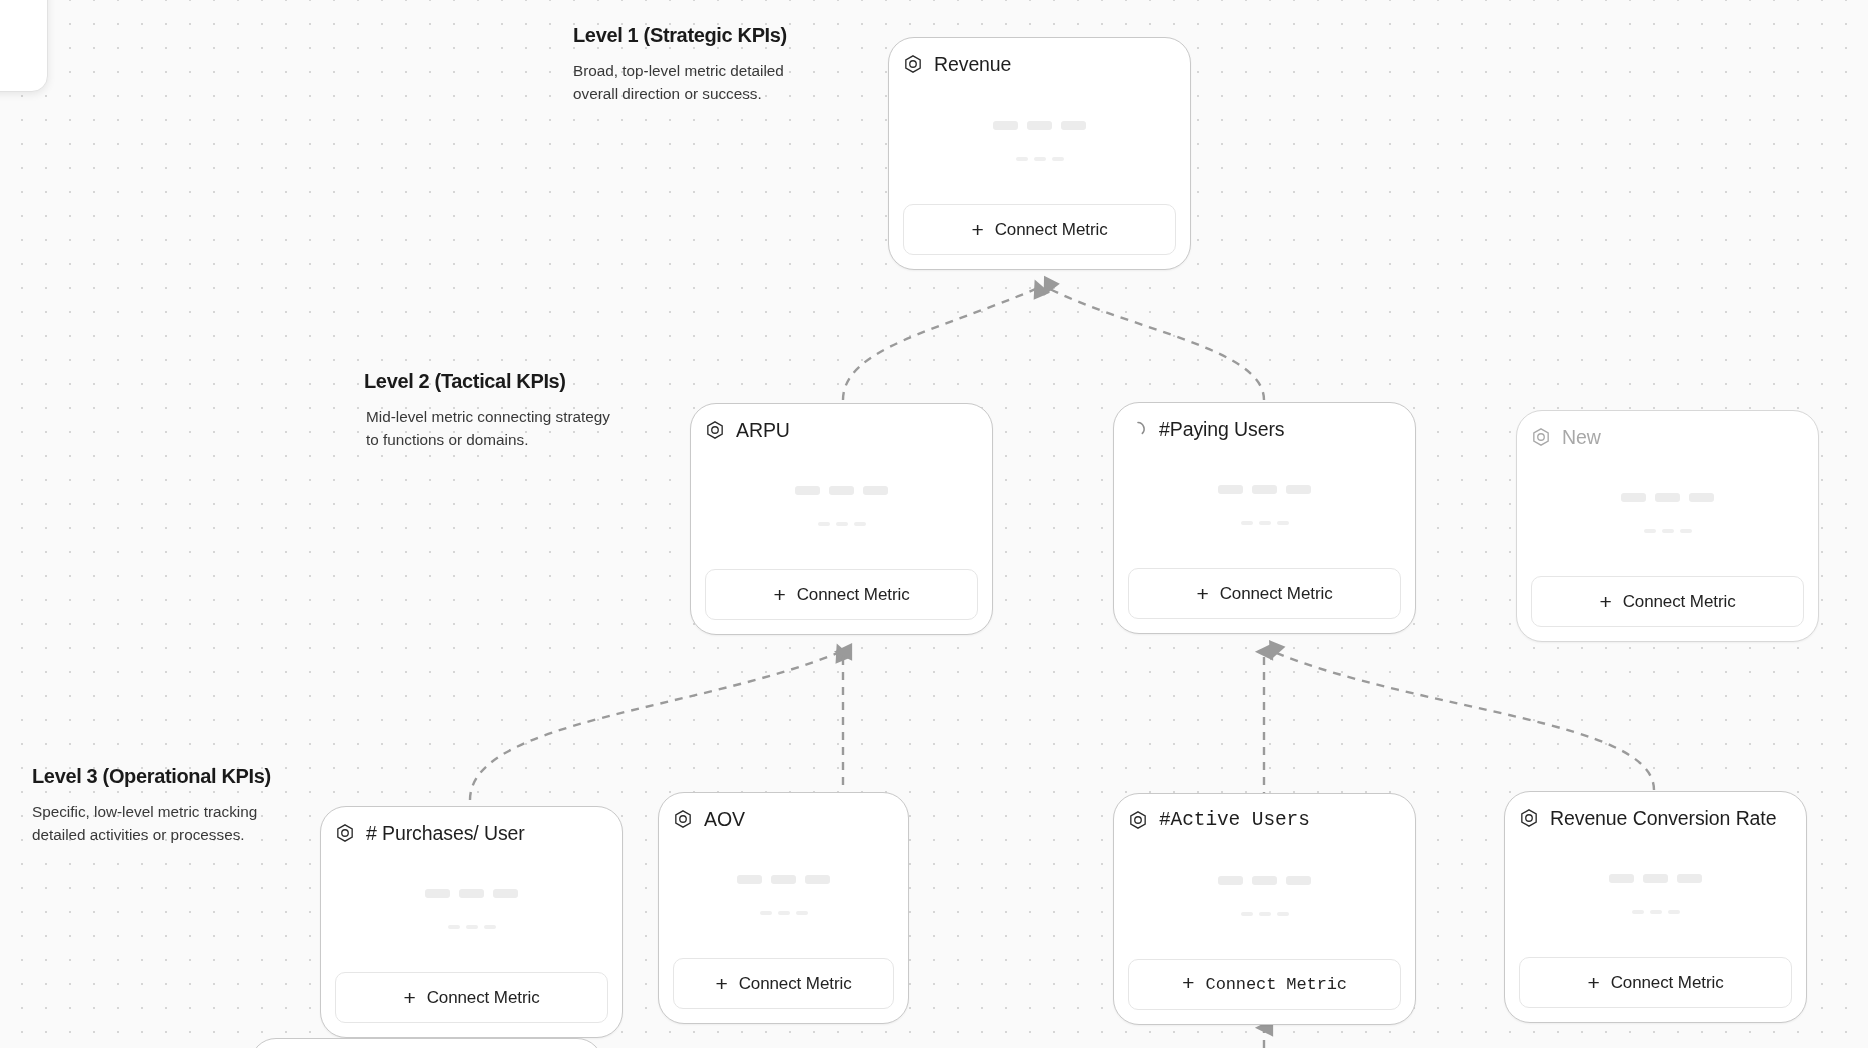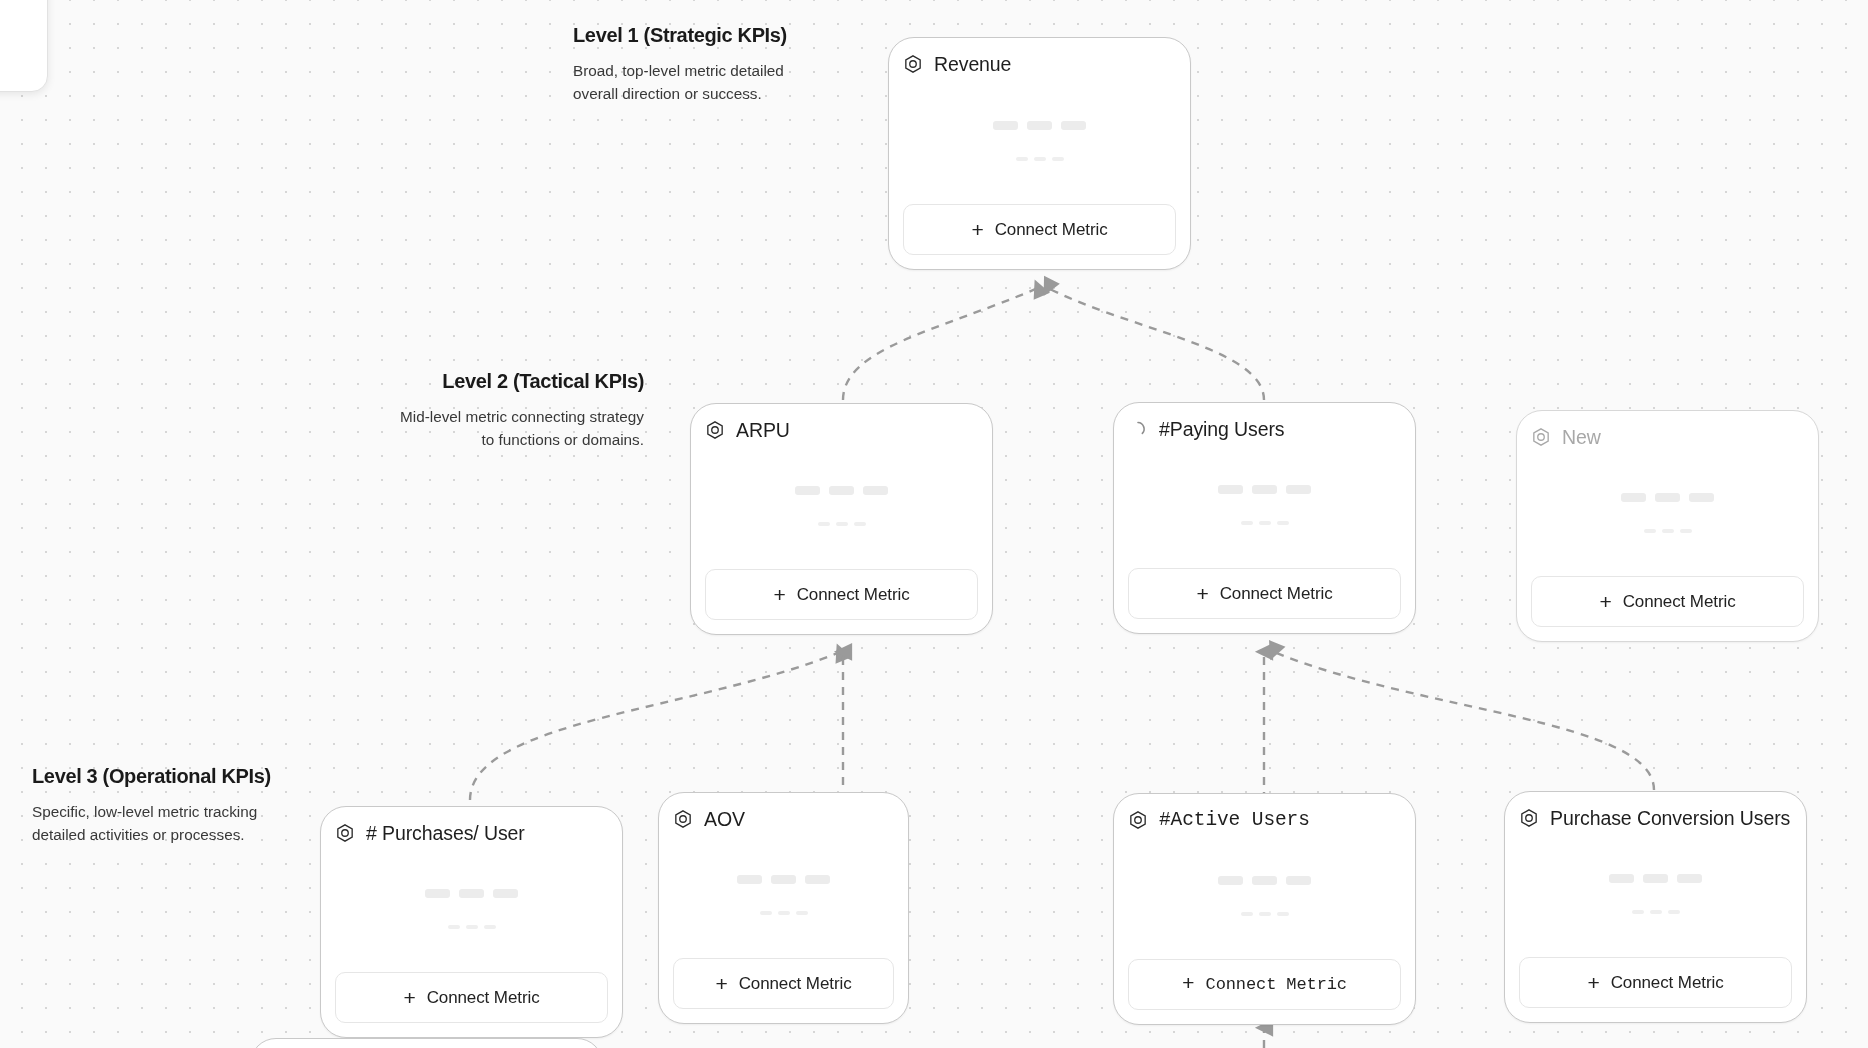--- a/index.html
+++ b/index.html
@@ -112,21 +112,21 @@
 
       <path d="M1264,1048 L1264,1028"></path>
     </g>
   </svg>
 
   <div class="level" style="left:573px; top:24px;">
     <div class="level-title">Level 1 (Strategic KPIs)</div>
     <div class="level-desc">Broad, top-level metric detailed overall direction or success.</div>
   </div>
 
-  <div class="level" style="left:392px; top:370px;text-align:right;">
+  <div class="level" style="left:364px; top:370px;">
     <div class="level-title">Level 2 (Tactical KPIs)</div>
     <div class="level-desc indent">Mid-level metric connecting strategy to functions or domains.</div>
   </div>
 
   <div class="level" style="left:32px; top:765px;">
     <div class="level-title">Level 3 (Operational KPIs)</div>
     <div class="level-desc">Specific, low-level metric tracking detailed activities or processes.</div>
   </div>
 
   <div class="card" style="left:888px; top:37px; width:303px; height:233px;">
@@ -309,21 +309,21 @@
       <span>Connect Metric</span>
     </div>
   </div>
 
   <div class="card" style="left:1504px; top:791px; width:303px; height:232px;">
     <div class="card-head">
       <svg class="hex-icon" viewBox="0 0 24 24">
         <path d="M12 2.2 L20.6 7.1 L20.6 16.9 L12 21.8 L3.4 16.9 L3.4 7.1 Z" fill="none" stroke="#2b2b2b" stroke-width="1.6"></path>
         <circle cx="12" cy="12" r="3.9" fill="none" stroke="#2b2b2b" stroke-width="1.6"></circle>
       </svg>
-      <span class="card-title">Purchase Conversion Users</span>
+      <span class="card-title">Revenue Conversion Rate</span>
     </div>
     <div class="card-body">
       <div class="skeleton-row">
         <span class="sk sk-lg"></span>
         <span class="sk sk-lg"></span>
         <span class="sk sk-lg"></span>
       </div>
       <div class="skeleton-row small">
         <span class="sk sk-sm"></span>
         <span class="sk sk-sm"></span>

